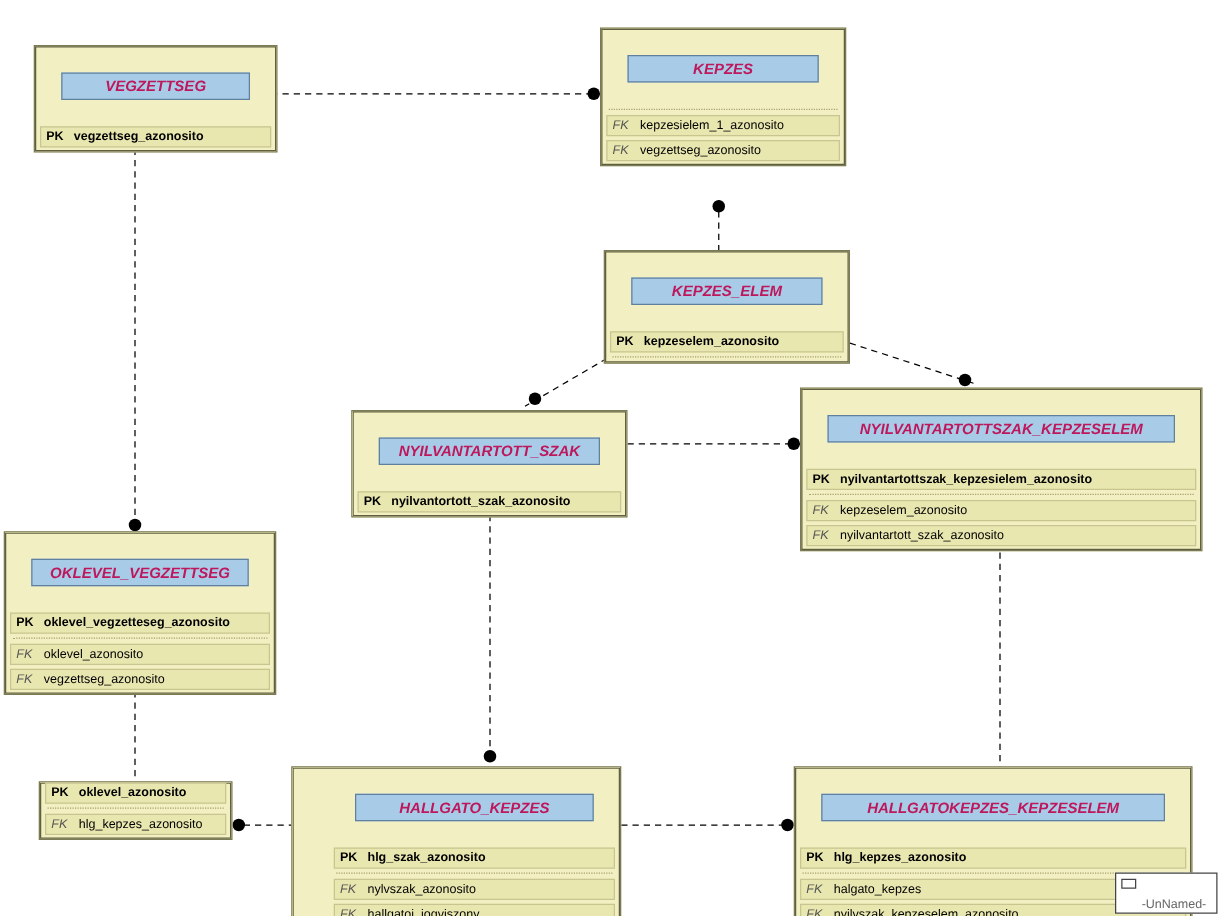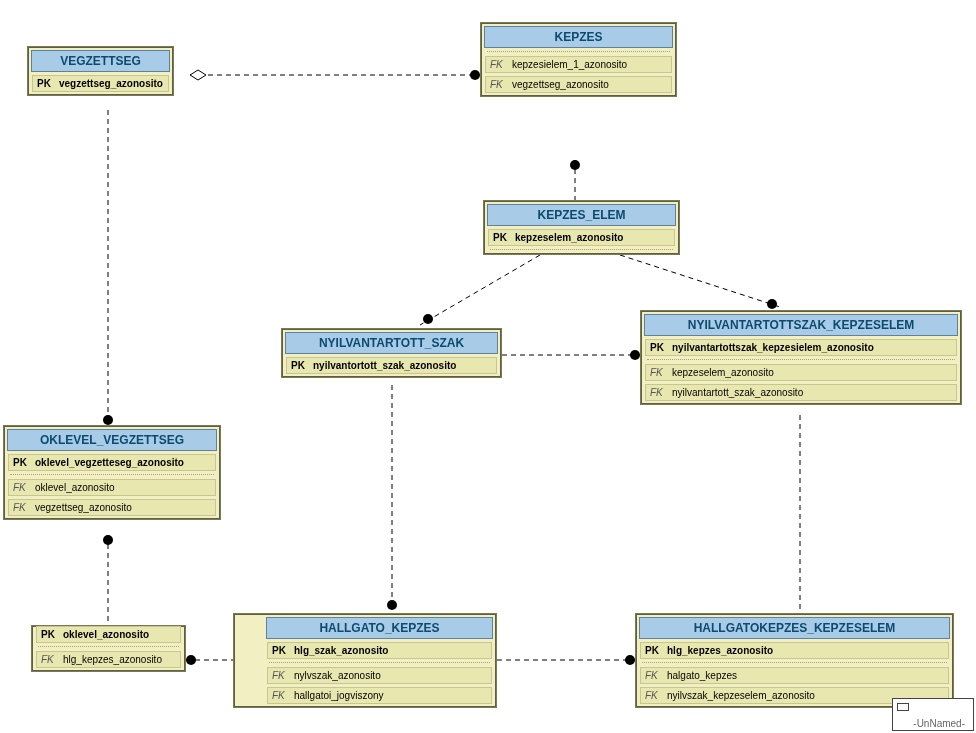--- a/index.html
+++ b/index.html
@@ -16,24 +16,25 @@
   }
   .entity {
     position: absolute;
     background: #f2f0c2;
     border: 1px solid #7a7a55;
     box-shadow: 0 0 0 1px #606040 inset;
     box-sizing: border-box;
     overflow: hidden;
   }
   .title {
-    margin: 3px;
+    margin: 21px;
     background: #a8cce8;
     border: 1px solid #6080a0;
-    color: #0c4a6e;
+    color: #be185d;
+    font-style: italic;
     font-weight: bold;
     font-size: 12px;
     text-align: center;
     padding: 3px 0;
   }
   .row {
     margin: 0 4px 3px 4px;
     background: #e9e7b0;
     border: 1px solid #c8c590;
     font-size: 10px;
@@ -108,21 +109,21 @@
   <path class="dash" d="M497 660 L635 660"></path>
   <circle class="dot" cx="630" cy="660" r="5"></circle>
 
   <path class="dash" d="M108 535 L108 625"></path>
   <circle class="dot" cx="108" cy="540" r="5"></circle>
 
   <path class="dash" d="M186 660 L233 660"></path>
   <circle class="dot" cx="191" cy="660" r="5"></circle>
 </svg>
 
-<div class="entity" style="left:27px; top:46px; width:147px;">
+<div class="entity" style="left:27px; top:36px; width:195px;">
   <div class="title">VEGZETTSEG</div>
   <div class="row pk">
     <span class="key">PK</span><span class="name">vegzettseg_azonosito</span>
   </div>
 </div>
 
 <div class="entity" style="left:480px; top:22px; width:197px;">
   <div class="title">KEPZES</div>
   <div class="sep"></div>
   <div class="row"><span class="key">FK</span><span class="name">kepzesielem_1_azonosito</span></div>

